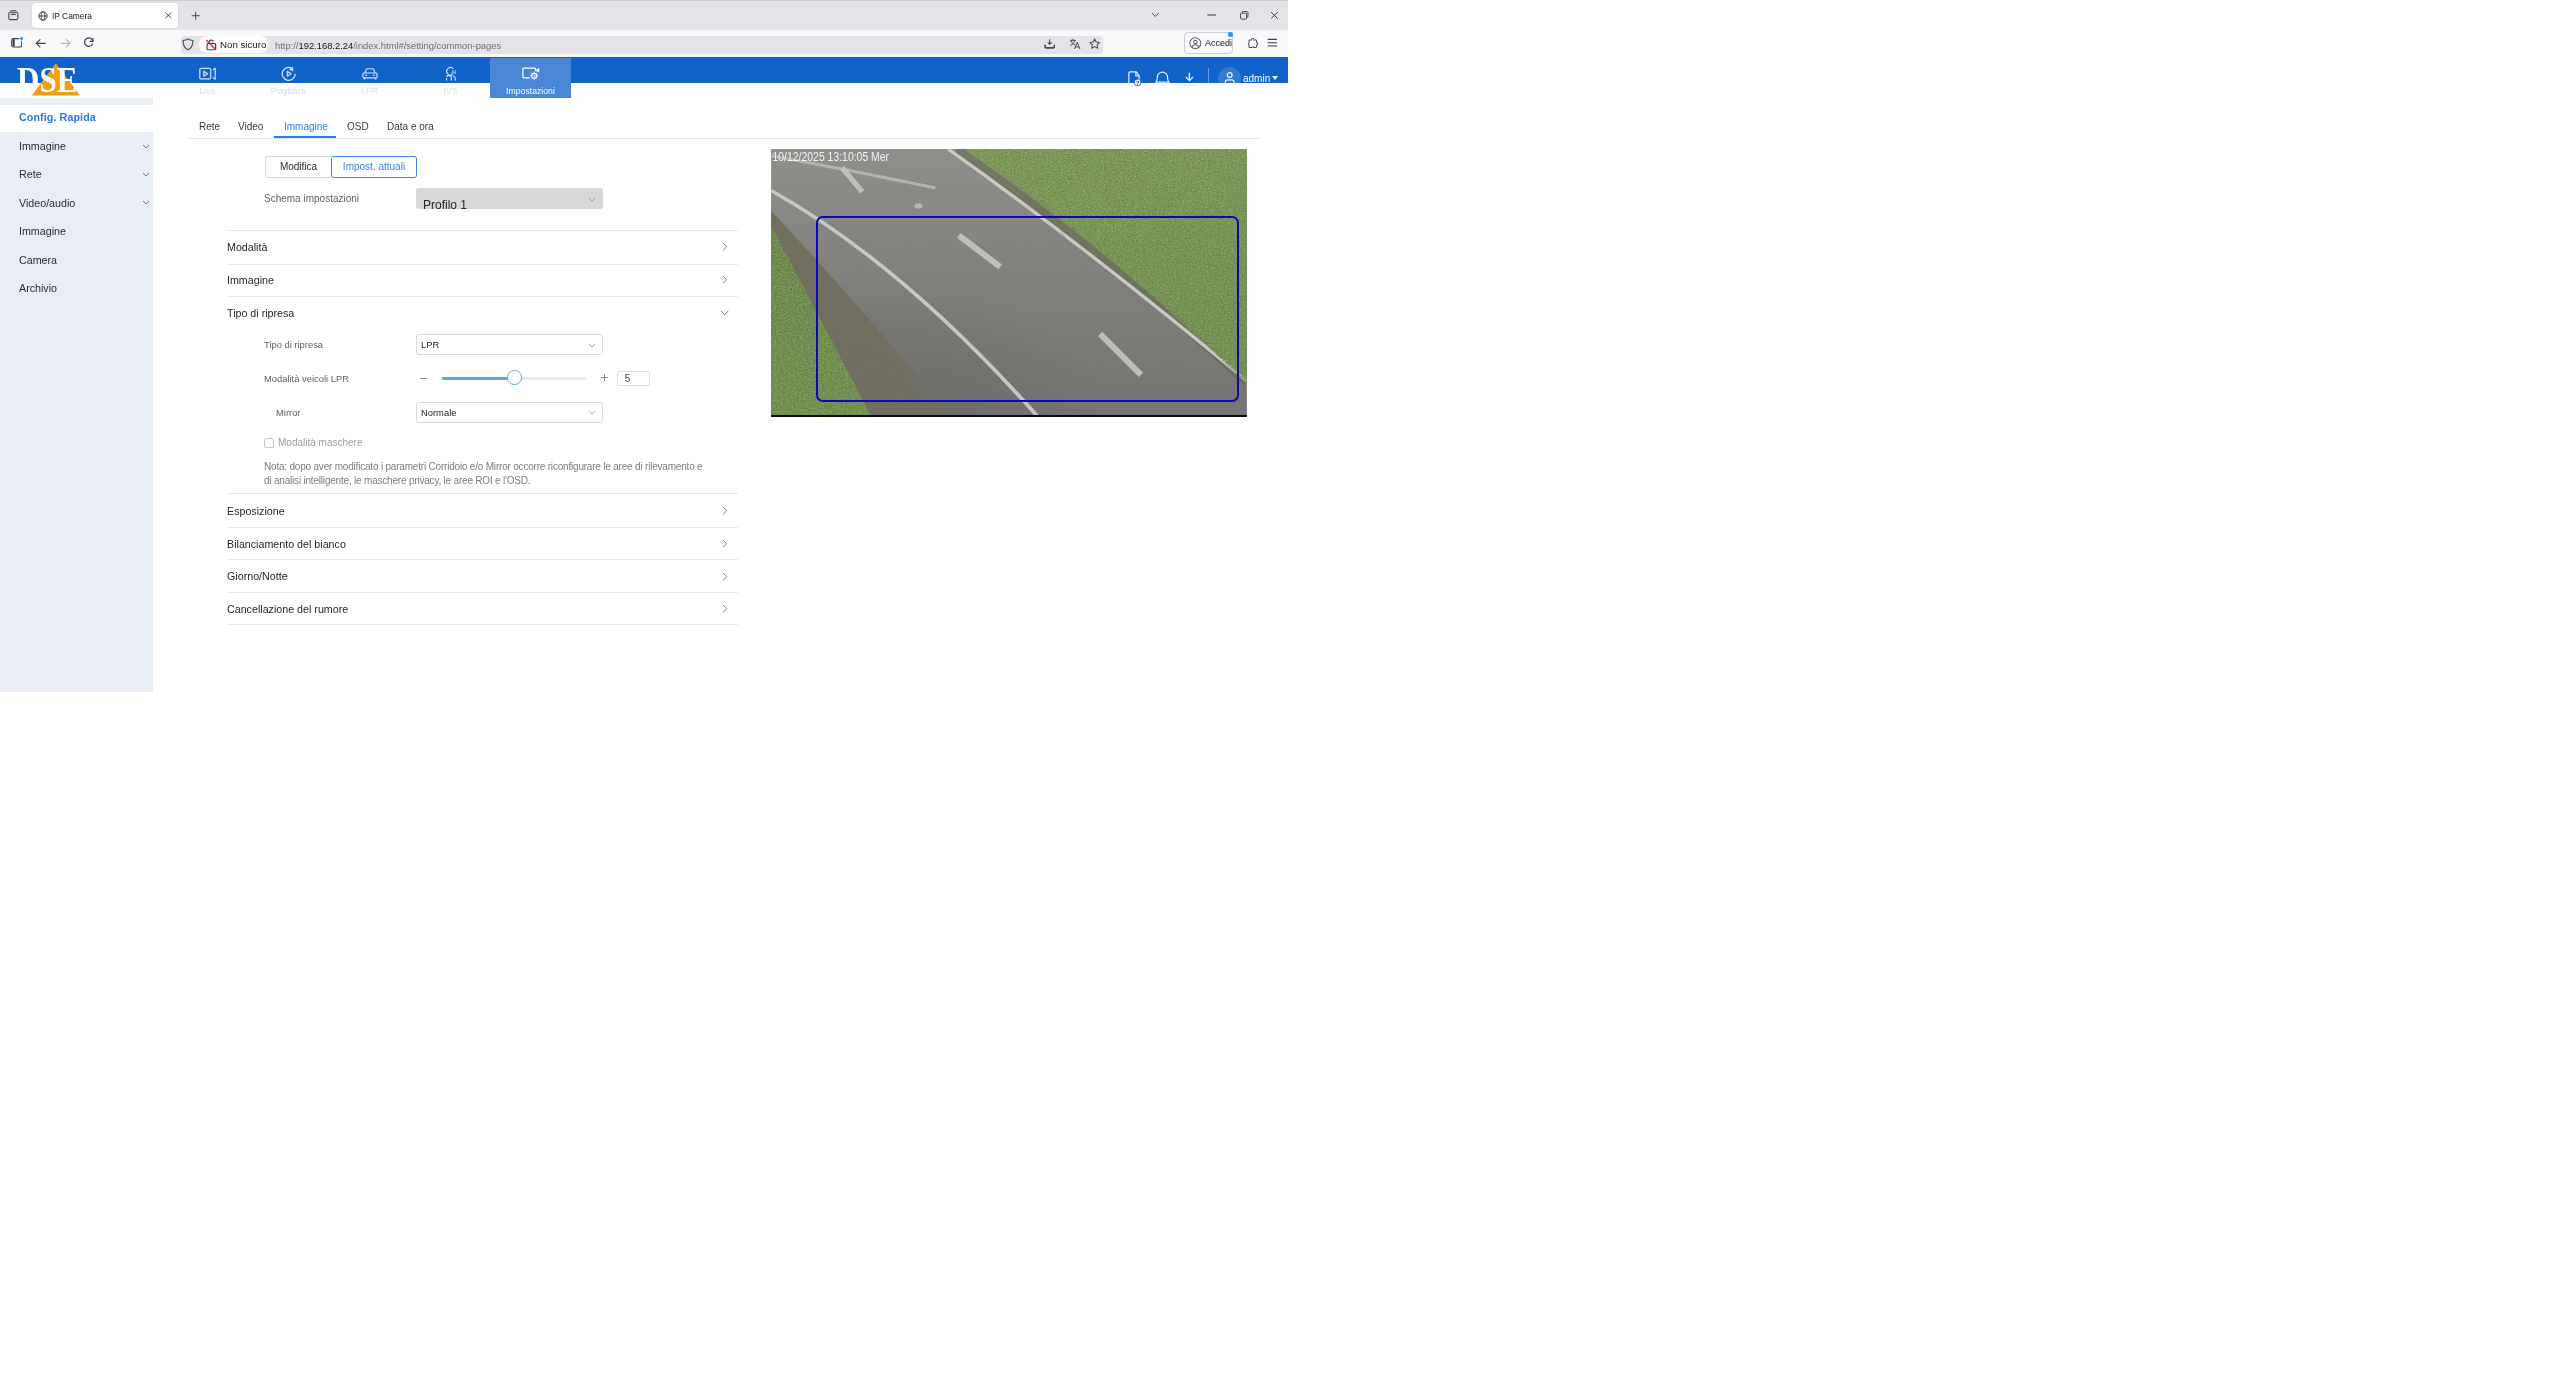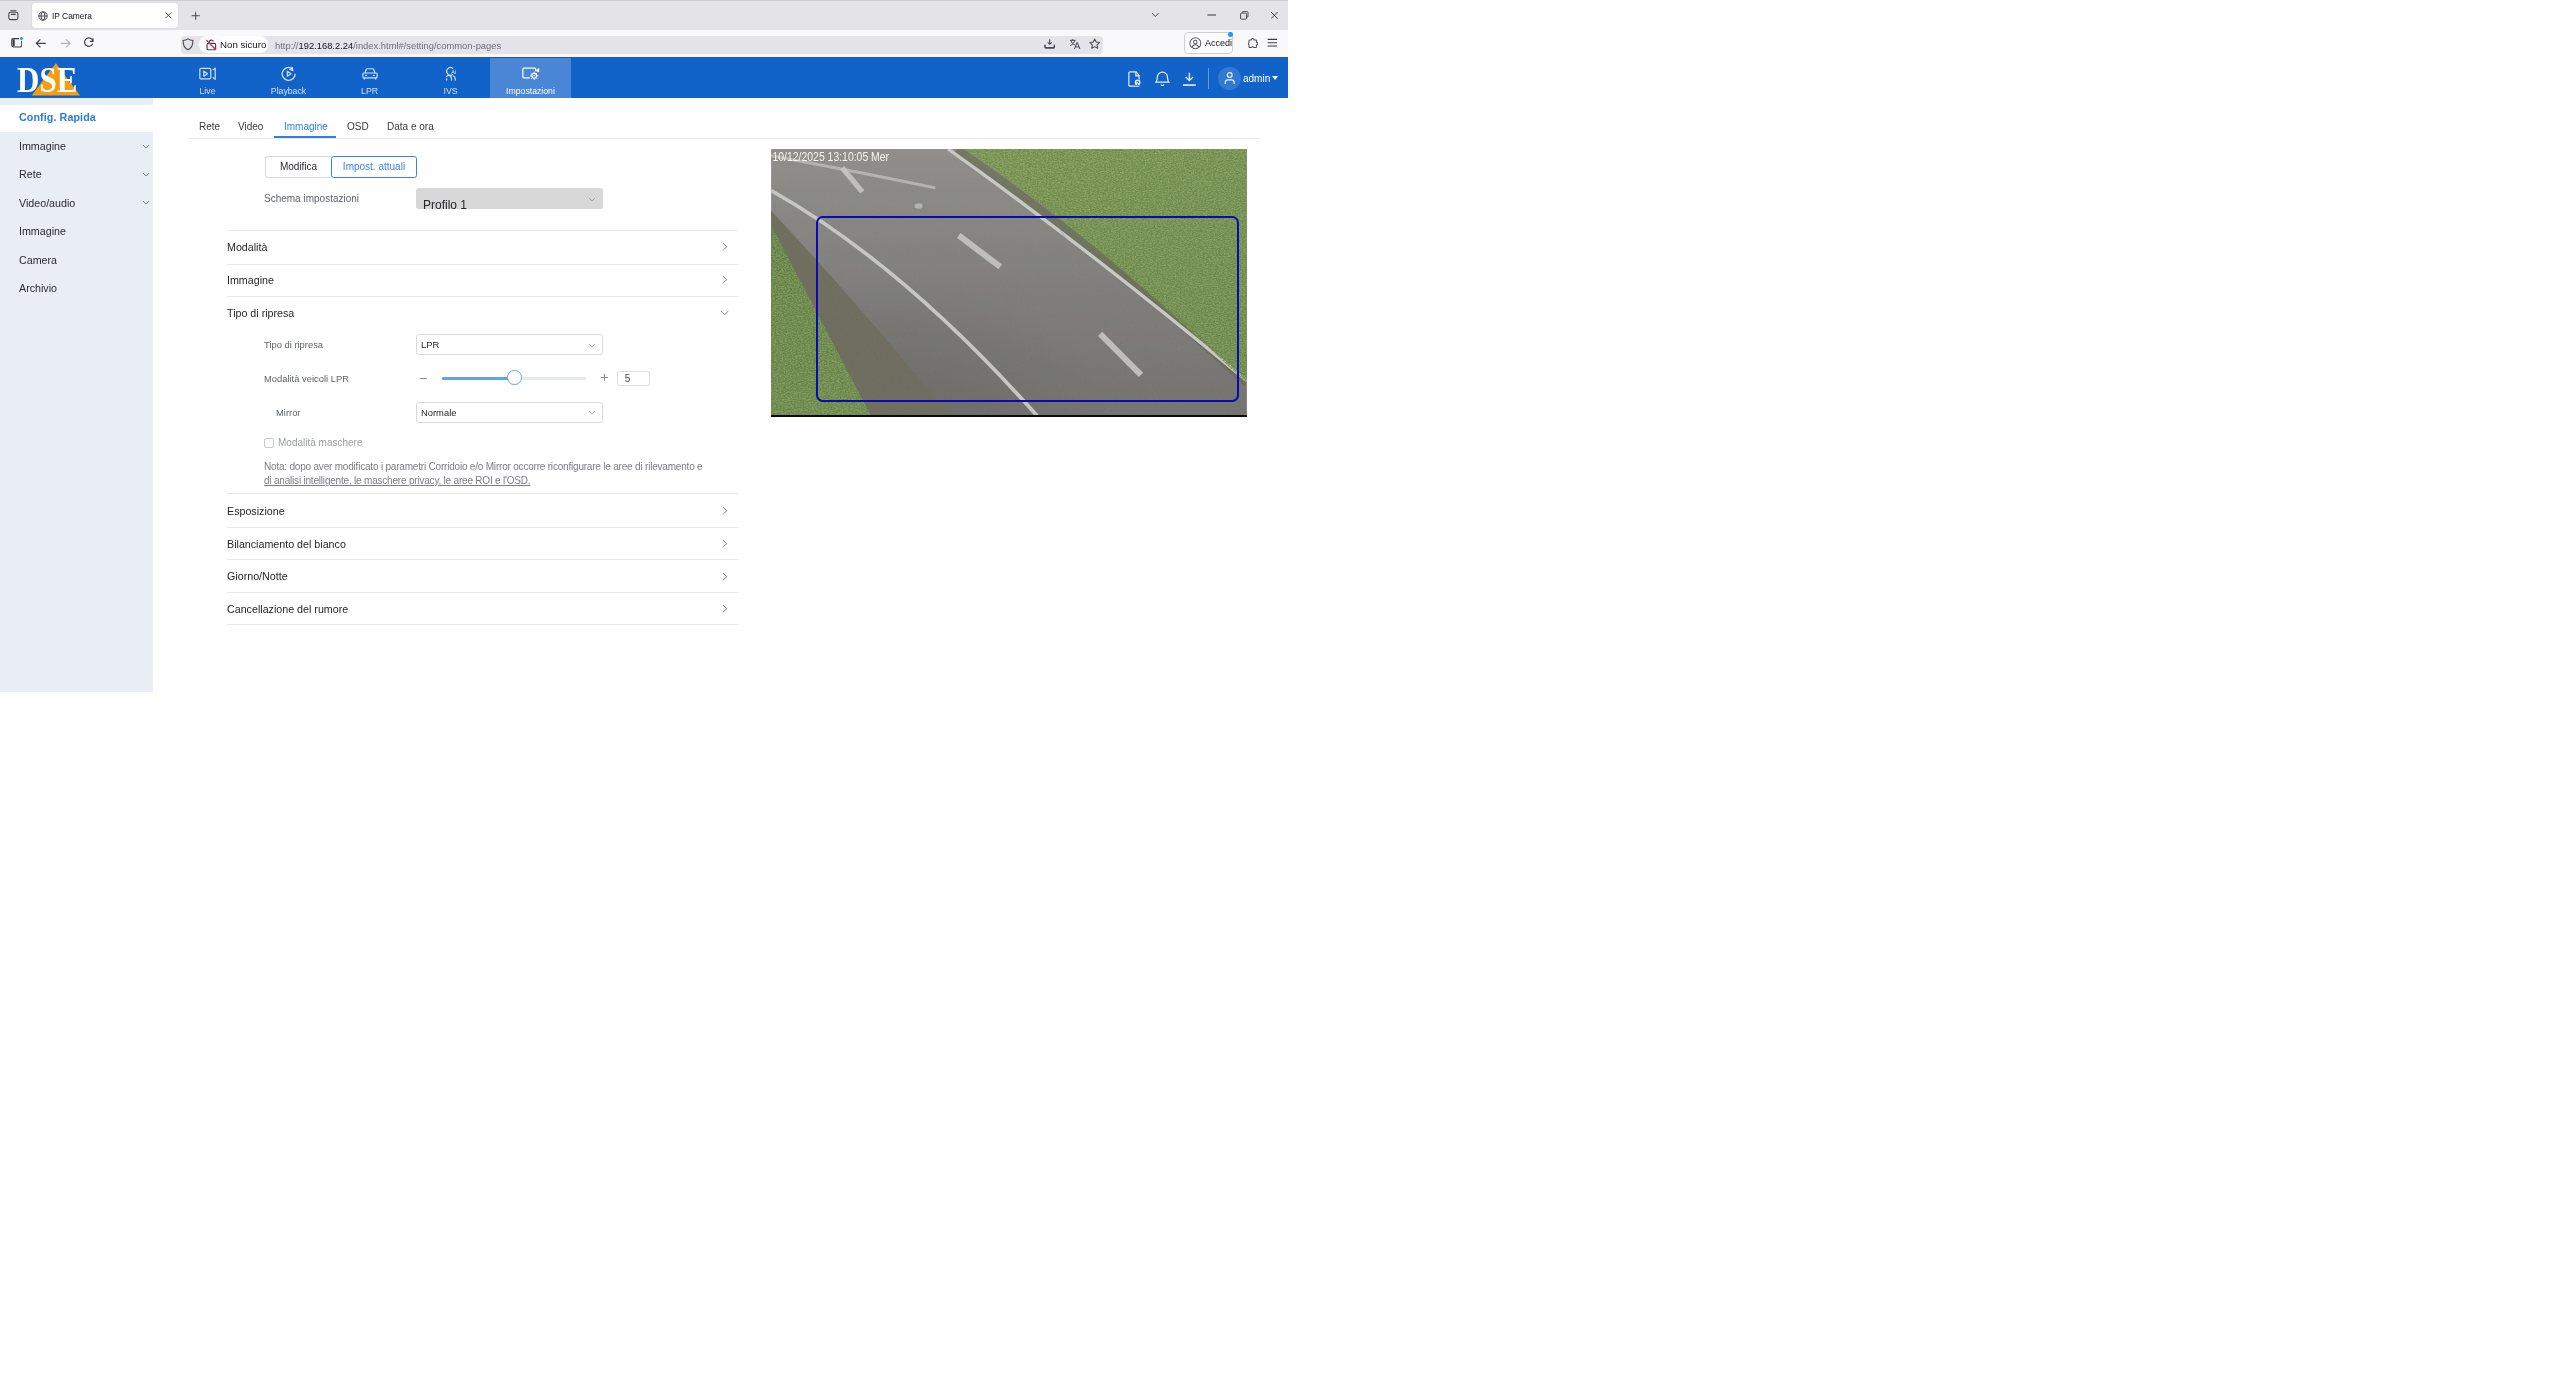--- a/index.html
+++ b/index.html
@@ -119,21 +119,21 @@
 
   <svg class="abs" style="left:1247px;top:8px" width="11.4" height="11.4" viewBox="0 0 17 17" fill="none" stroke="#4a4a52" stroke-width="1.5">
     <path d="M6.5 2.9 a2 2 0 0 1 4 0 h2.6 a1 1 0 0 1 1 1 v2.6 a2 2 0 0 1 0 4 v2.6 a1 1 0 0 1 -1 1 h-2.9 a2 2 0 0 0 -3.4 0 H4 a1 1 0 0 1 -1-1 v-2.9 a2 2 0 0 1 0-3.4 V3.9 a1 1 0 0 1 1-1 Z"></path>
   </svg>
 
   <svg class="abs" style="left:1267px;top:8.7px" width="10.7" height="9.4" viewBox="0 0 16 14" stroke="#3e3e45" stroke-width="1.6">
     <path d="M1 2 H15 M1 7 H15 M1 12 H15"></path>
   </svg>
 </div>
 
-<div class="abs" id="header" style="left:0;top:57px;width:1288px;height:41px;background:#1263c9;border-top:0.7px solid #2b5596;">
+<div class="abs" id="header" style="left:0;top:57px;width:1288px;height:26px;background:#1263c9;border-top:0.7px solid #2b5596;">
 
   <svg class="abs" style="left:16px;top:4px" width="67" height="34" viewBox="0 0 100 50">
     <polygon points="59.5,1.5 95.5,49.5 23.5,49.5" fill="#f49c12"></polygon>
     <text x="1.6" y="44.5" font-family="Liberation Serif, serif" font-size="52" font-weight="bold" fill="#fff" textLength="90" lengthAdjust="spacingAndGlyphs">DSE</text>
   </svg>
 
   <div class="abs" style="left:490px;top:0;width:81px;height:41px;background:#4a86d6;"></div>
 
   <svg class="abs" style="left:199px;top:8.7px" width="17" height="13.4" viewBox="0 0 25 20" fill="none" stroke="#cfe0f5" stroke-width="1.8">
     <rect x="1" y="2.2" width="16.4" height="15.6" rx="1.8"></rect>
@@ -296,21 +296,21 @@
   <div class="abs fselect" style="left:255px;top:304px;"></div>
   <div class="abs" style="left:260px;top:309px;font-size:9.4px;color:#26262b;">Normale</div>
   <svg class="abs selchev" style="left:427px;top:312px;" viewBox="0 0 12 8">
       <path d="M1.5 1.5 L6 6 L10.5 1.5"></path>
     </svg>
 
   <div class="abs" style="left:103px;top:340px;width:10px;height:10px;border:0.7px solid #c6cad2;border-radius:2px;background:#fff;"></div>
   <div class="abs" style="left:117px;top:339px;font-size:10px;color:#9a9da3;">Modalità maschere</div>
 
   <div class="abs" style="left:103px;top:363px;font-size:10px;letter-spacing:-0.2px;color:#7d7d84;white-space:nowrap;">Nota: dopo aver modificato i parametri Corridoio e/o Mirror occorre riconfigurare le aree di rilevamento e</div>
-  <div class="abs" style="left:103px;top:377px;font-size:10px;letter-spacing:-0.2px;color:#7d7d84;white-space:nowrap;text-decoration:underline;">di analisi intelligente, le maschere privacy, le aree ROI e l'OSD.</div>
+  <div class="abs" style="left:103px;top:377px;font-size:10px;letter-spacing:-0.2px;color:#7d7d84;white-space:nowrap;">di analisi intelligente, le maschere privacy, le aree ROI e l'OSD.</div>
 </div>
 
 <div class="abs" id="preview" style="left:771px;top:149px;width:476px;height:268px;">
   <svg width="476" height="268" viewBox="0 0 710 400">
     <defs>
       <linearGradient id="roadg" x1="0" y1="0" x2="0" y2="1">
         <stop offset="0" stop-color="#9c9b96"></stop>
         <stop offset="0.5" stop-color="#868581"></stop>
         <stop offset="1" stop-color="#767570"></stop>
       </linearGradient>

